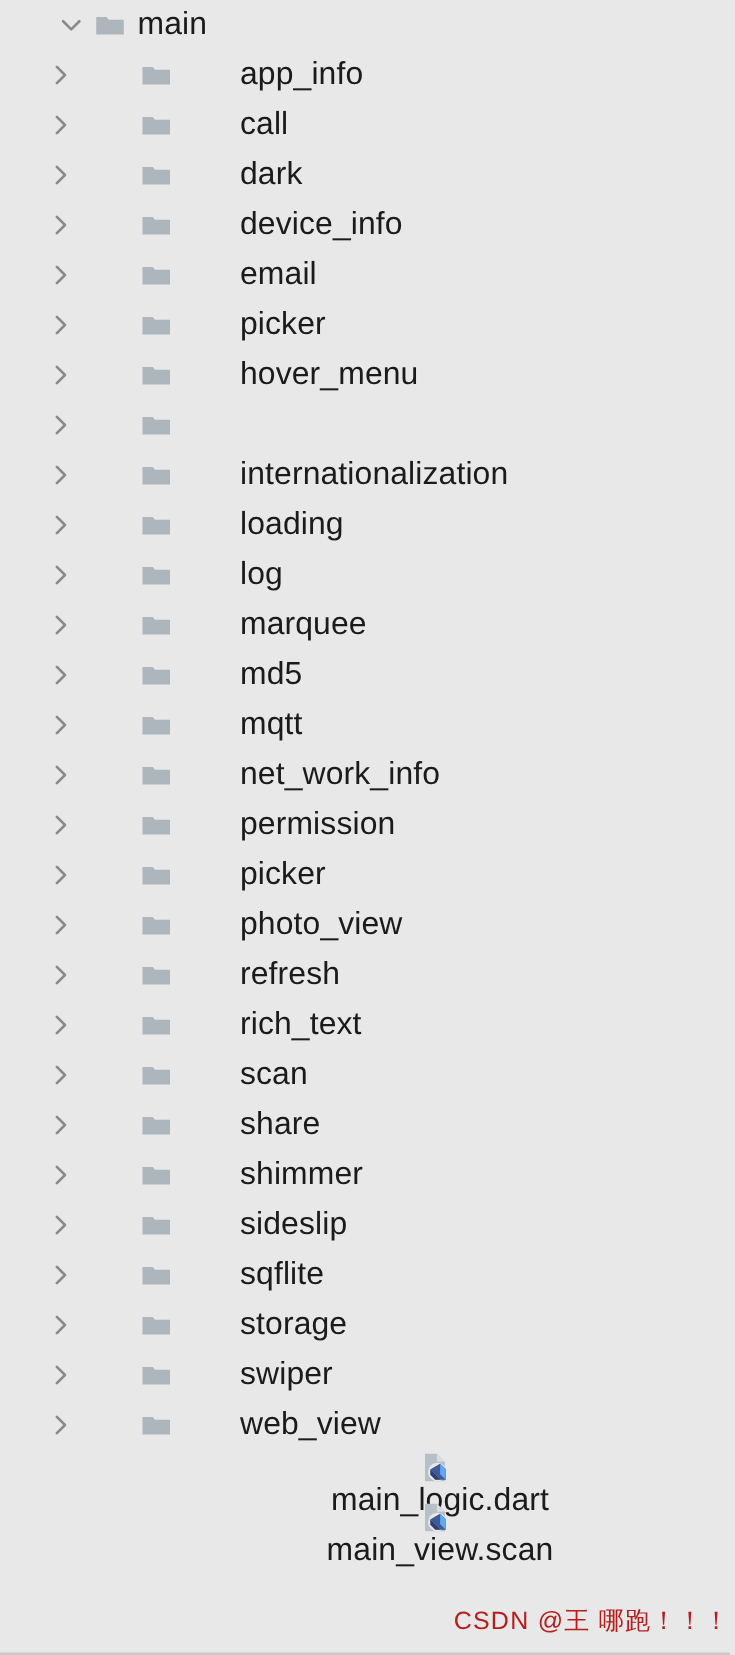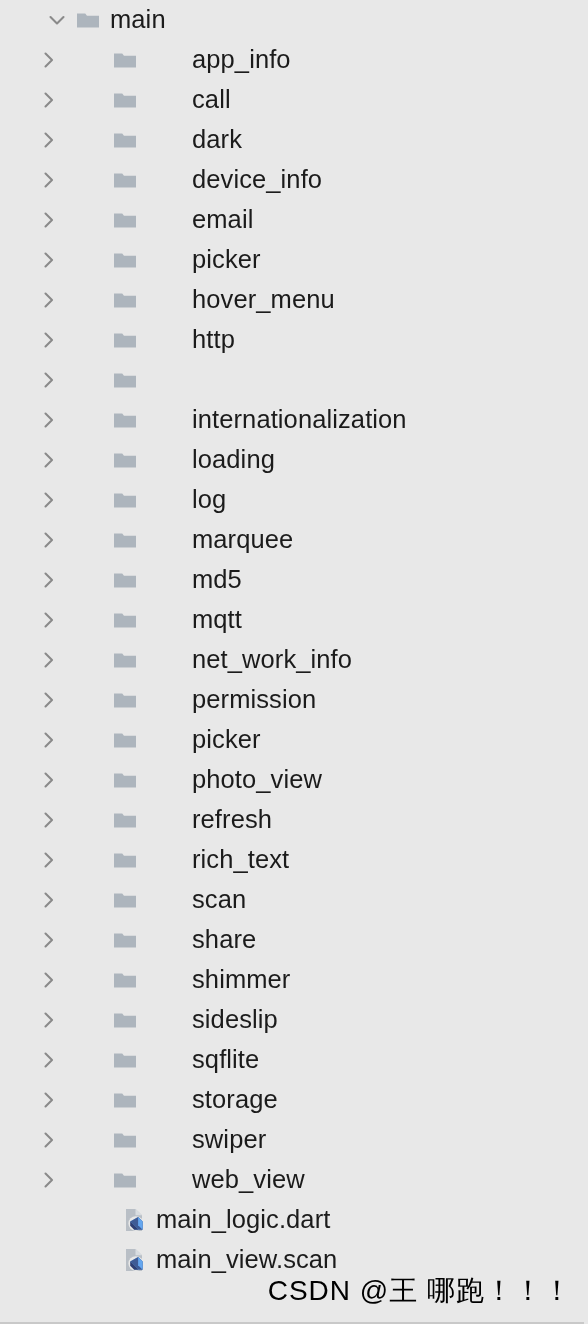--- a/index.html
+++ b/index.html
@@ -32,21 +32,21 @@
     height: 40px;
     display: flex;
     align-items: center;
     box-sizing: border-box;
     white-space: nowrap;
   }
 
   
   .row.level-0 { padding-left: 44px; }
   .row.level-1 { padding-left: 36px; gap: 45px; }
-  .row.level-1-file { padding-left: 120px; }
+  .row.level-1-file { padding-left: 120px; flex-direction: column; }
 
   .twisty {
     width: 26px;
     height: 26px;
     flex: 0 0 26px;
     display: flex;
     align-items: center;
     justify-content: center;
     margin-right: 4px;
   }
@@ -71,24 +71,24 @@
   .label {
     font-size: 25.5px;
     line-height: 1;
     color: #1b1b1b;
     letter-spacing: 0.1px;
     font-family: "Liberation Sans", sans-serif;
   }
 
   #watermark {
     position: absolute;
-    right: 16px;
+    right: 4px;
     bottom: 14px;
-    font-size: 28px;
-    color: #000000;
+    font-size: 20px;
+    color: #b91c1c;
     letter-spacing: 1px;
     font-family: "Liberation Sans", sans-serif;
     white-space: nowrap;
     pointer-events: none;
   }
 </style>
 </head>
 <body>
 
 <div id="tree">
@@ -188,33 +188,20 @@
         <svg width="22" height="22" viewBox="0 0 22 22" aria-hidden="true">
           <path d="M7.5 4.5 L14 11 L7.5 17.5" fill="none" stroke="#8a8a8a" stroke-width="2.1" stroke-linecap="round" stroke-linejoin="round"></path>
         </svg>
       </span>
       <span class="icon">
         <svg width="26" height="26" viewBox="0 0 26 26" aria-hidden="true">
           <path d="M2 6.5 h8.2 l1.8 2.2 H24 v11.8 H2 Z" fill="#adb5bd"></path>
         </svg>
       </span>
       <span class="label">hover_menu</span>
-    </div>
-    <div class="row level-1">
-      <span class="twisty">
-        <svg width="22" height="22" viewBox="0 0 22 22" aria-hidden="true">
-          <path d="M7.5 4.5 L14 11 L7.5 17.5" fill="none" stroke="#8a8a8a" stroke-width="2.1" stroke-linecap="round" stroke-linejoin="round"></path>
-        </svg>
-      </span>
-      <span class="icon">
-        <svg width="26" height="26" viewBox="0 0 26 26" aria-hidden="true">
-          <path d="M2 6.5 h8.2 l1.8 2.2 H24 v11.8 H2 Z" fill="#adb5bd"></path>
-        </svg>
-      </span>
-      <span class="label">http</span>
     </div>
     <div class="row level-1">
       <span class="twisty">
         <svg width="22" height="22" viewBox="0 0 22 22" aria-hidden="true">
           <path d="M7.5 4.5 L14 11 L7.5 17.5" fill="none" stroke="#8a8a8a" stroke-width="2.1" stroke-linecap="round" stroke-linejoin="round"></path>
         </svg>
       </span>
       <span class="icon">
         <svg width="26" height="26" viewBox="0 0 26 26" aria-hidden="true">
           <path d="M2 6.5 h8.2 l1.8 2.2 H24 v11.8 H2 Z" fill="#adb5bd"></path>

